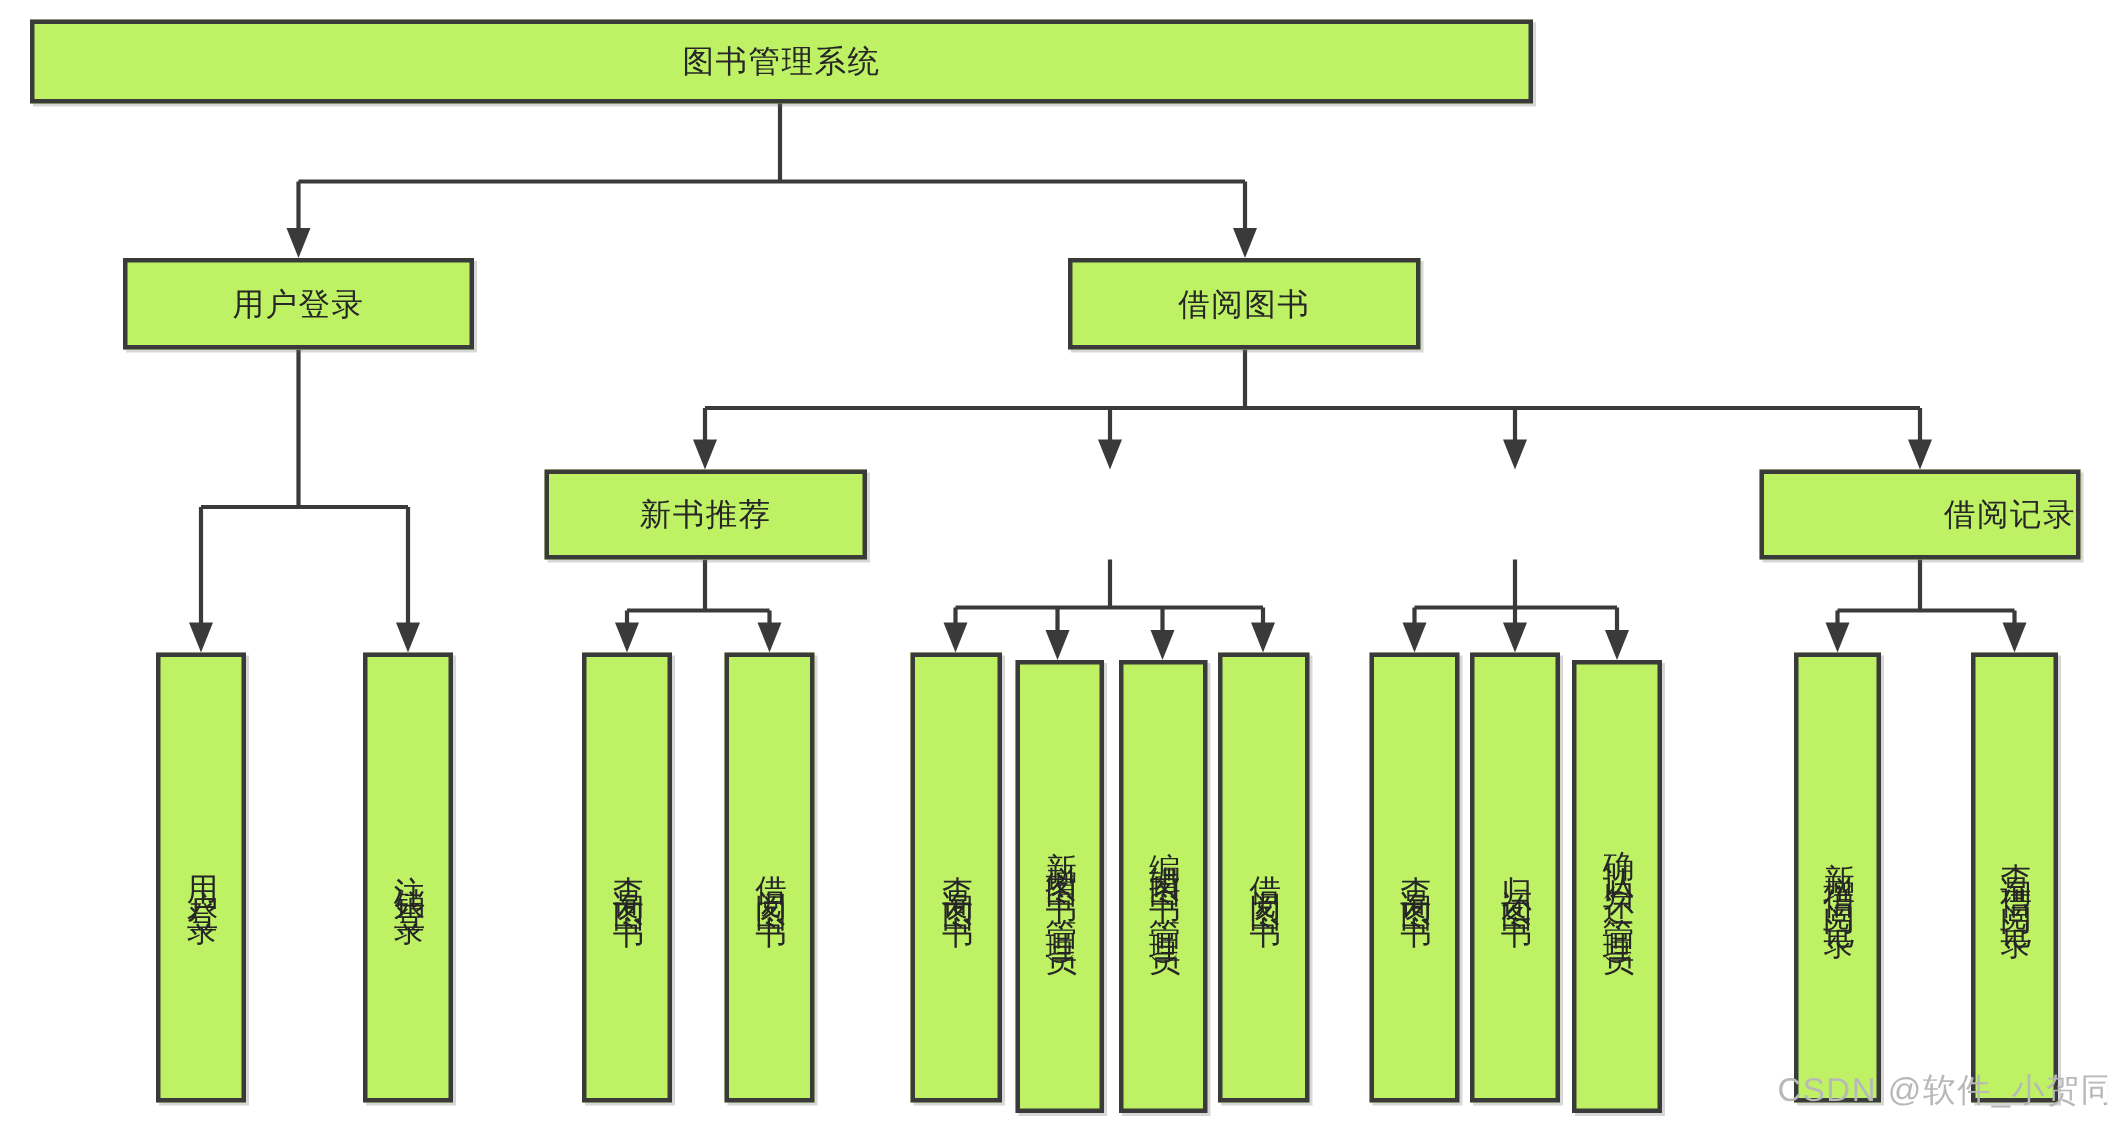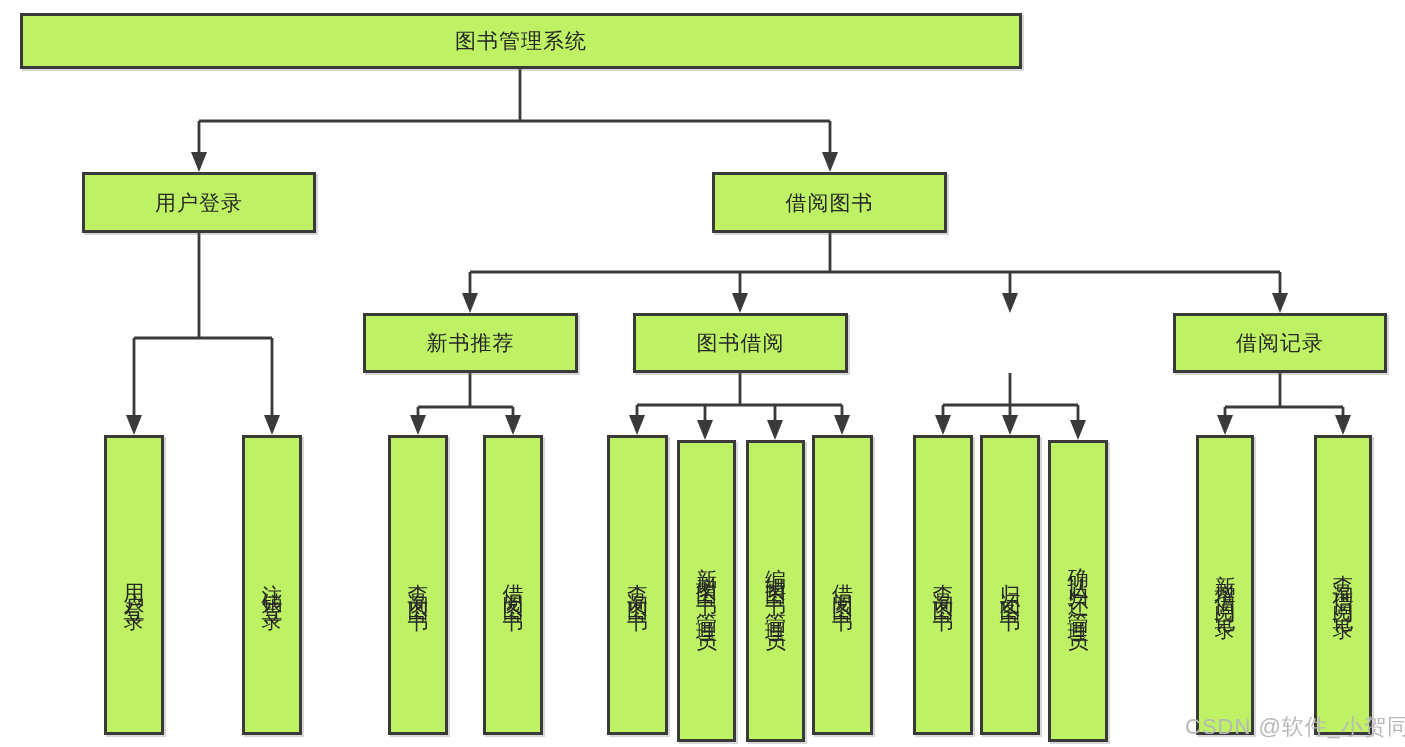--- a/index.html
+++ b/index.html
@@ -46,21 +46,21 @@
     letter-spacing: 9px;
     white-space: nowrap;
   }
   
   #b-root            { left: 20px;   top: 13px;  width: 1002px; height: 56px; }
   #b-user-login      { left: 82px;   top: 172px; width: 234px;  height: 61px; }
   #b-book-mgmt       { left: 712px;  top: 172px; width: 235px;  height: 61px; }
   #b-new-book        { left: 363px;  top: 313px; width: 215px;  height: 60px; text-align: right; }
   #b-book-borrow     { left: 633px;  top: 313px; width: 215px;  height: 60px; }
   #b-current-borrow  { left: 903px;  top: 313px; width: 215px;  height: 60px; }
-  #b-borrow-records  { left: 1173px; top: 313px; width: 214px;  height: 60px; }
+  #b-borrow-records  { left: 1173px; top: 313px; width: 214px;  height: 60px; justify-content: flex-end; }
 
   .tall { width: 60px; height: 300px; top: 435px; }
   #v-user-login   { left: 104px; }
   #v-logout       { left: 242px; }
   #v-nb-query     { left: 388px; }
   #v-nb-borrow    { left: 483px; }
   #v-bb-query     { left: 607px; width: 61px; }
   #v-bb-add       { left: 677px; width: 59px; top: 440px; height: 302px; }
   #v-bb-edit      { left: 746px; width: 59px; top: 440px; height: 302px; }
   #v-bb-borrow    { left: 812px; width: 61px; }
@@ -126,23 +126,20 @@
   <div class="box" id="b-user-login">
     <span class="hlabel">用户登录</span>
   </div>
   <div class="box" id="b-book-mgmt">
     <span class="hlabel">借阅图书</span>
   </div>
 
   <div class="box" id="b-new-book">
     <span class="hlabel">新书推荐</span>
   </div>
-  <div class="box" id="b-book-borrow">
-    <span class="hlabel">图书借阅</span>
-  </div>
   <div class="box" id="b-borrow-records">
     <span class="hlabel">借阅记录</span>
   </div>
 
   <div class="box tall" id="v-user-login">
     <span class="vtext">用户登录</span>
   </div>
   <div class="box tall" id="v-logout">
     <span class="vtext">注销登录</span>
   </div>

